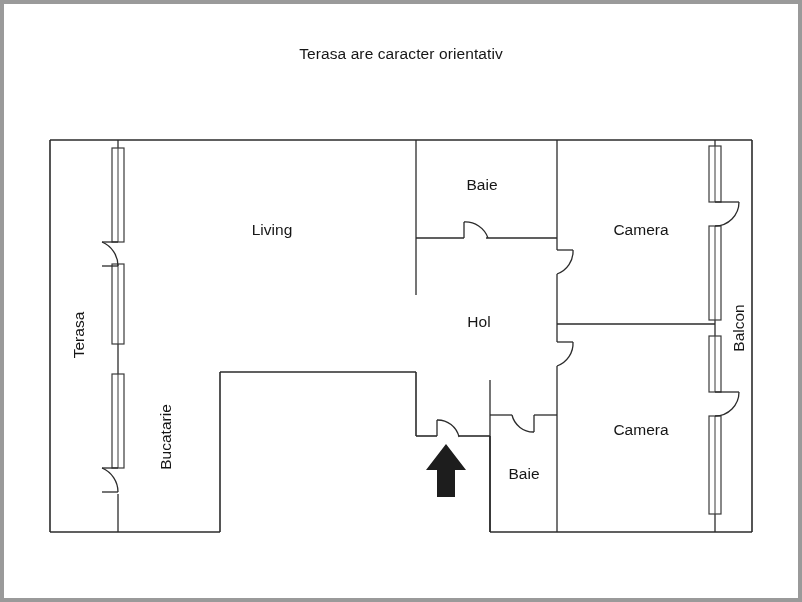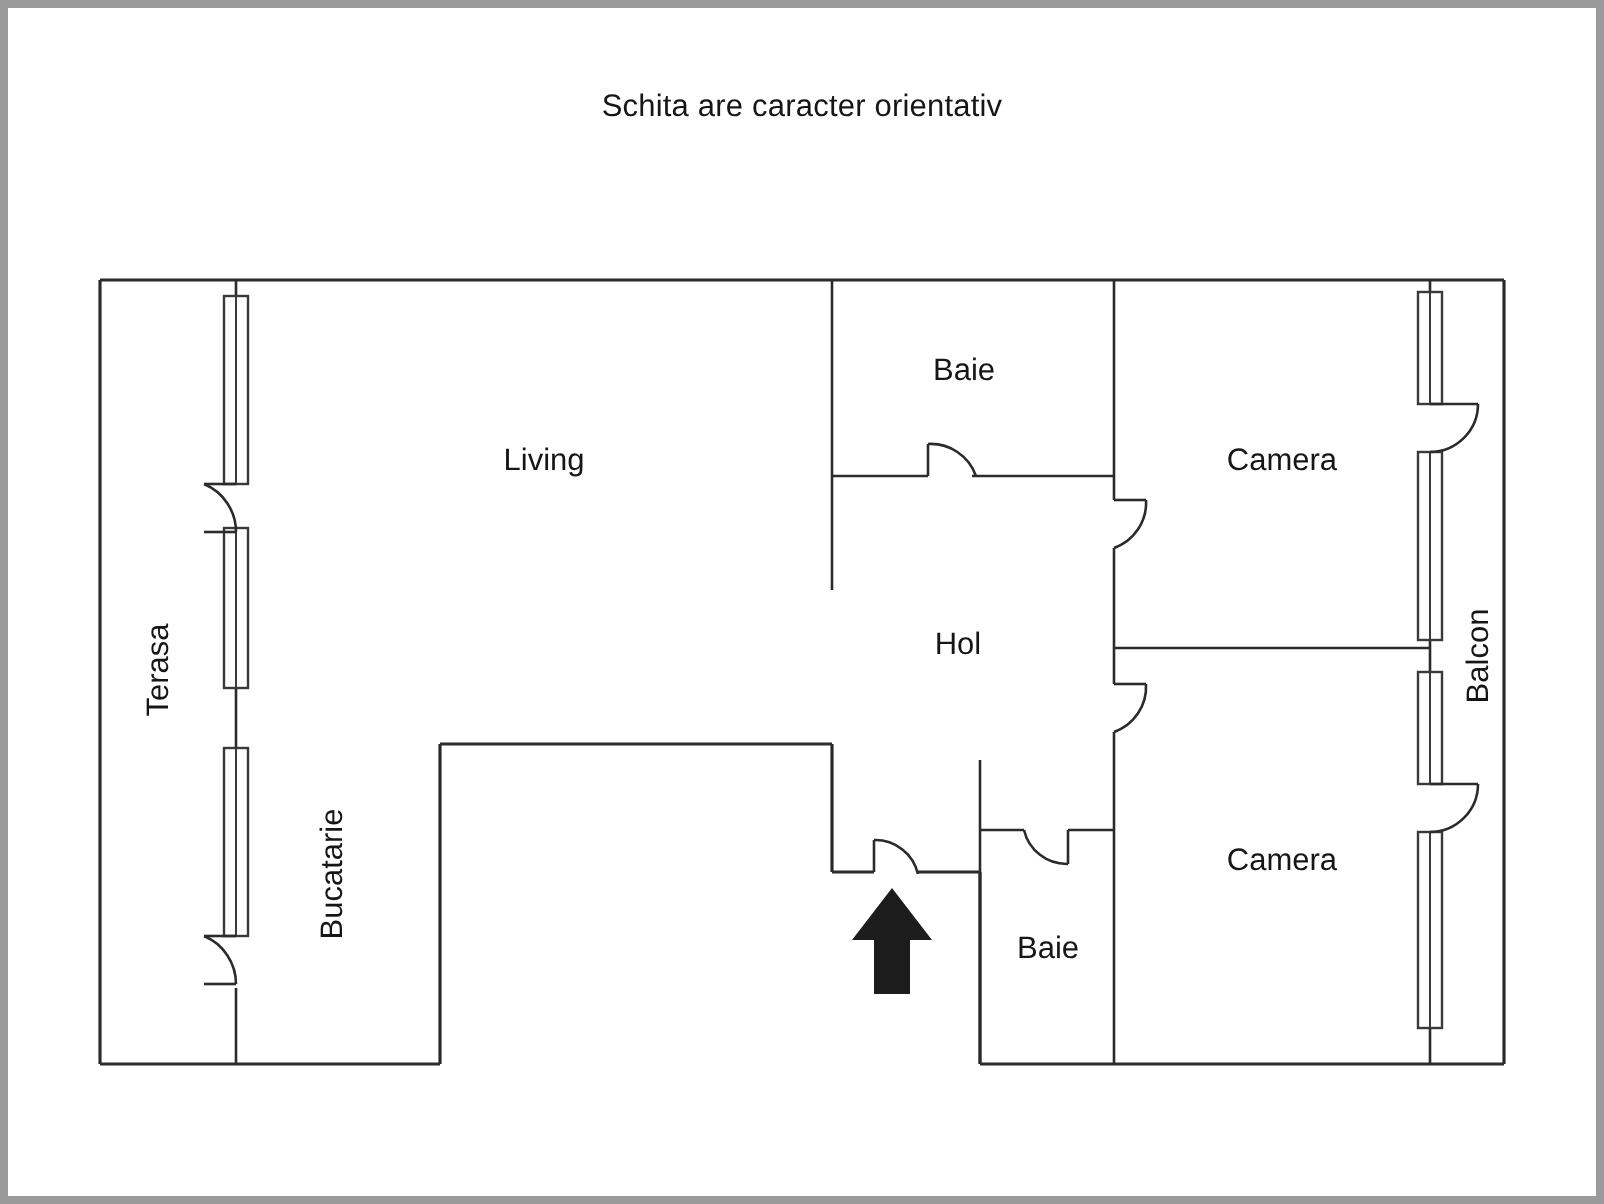--- a/index.html
+++ b/index.html
@@ -81,21 +81,21 @@
     dominant-baseline: middle;
   }
 </style>
 </head>
 <body>
 
 <div id="app">
 
   <div class="outer-frame"></div>
 
-  <div class="title">Schita are caracter orientativ</div>
+  <div class="title">Terasa are caracter orientativ</div>
 
   <svg class="plan" width="802" height="602" viewBox="0 0 802 602">
 
     <g>
 
       <path class="wall" d="M50,140 L752,140"></path>
 
       <path class="wall" d="M50,140 L50,532"></path>
 
       <path class="wall" d="M50,532 L220,532"></path>

